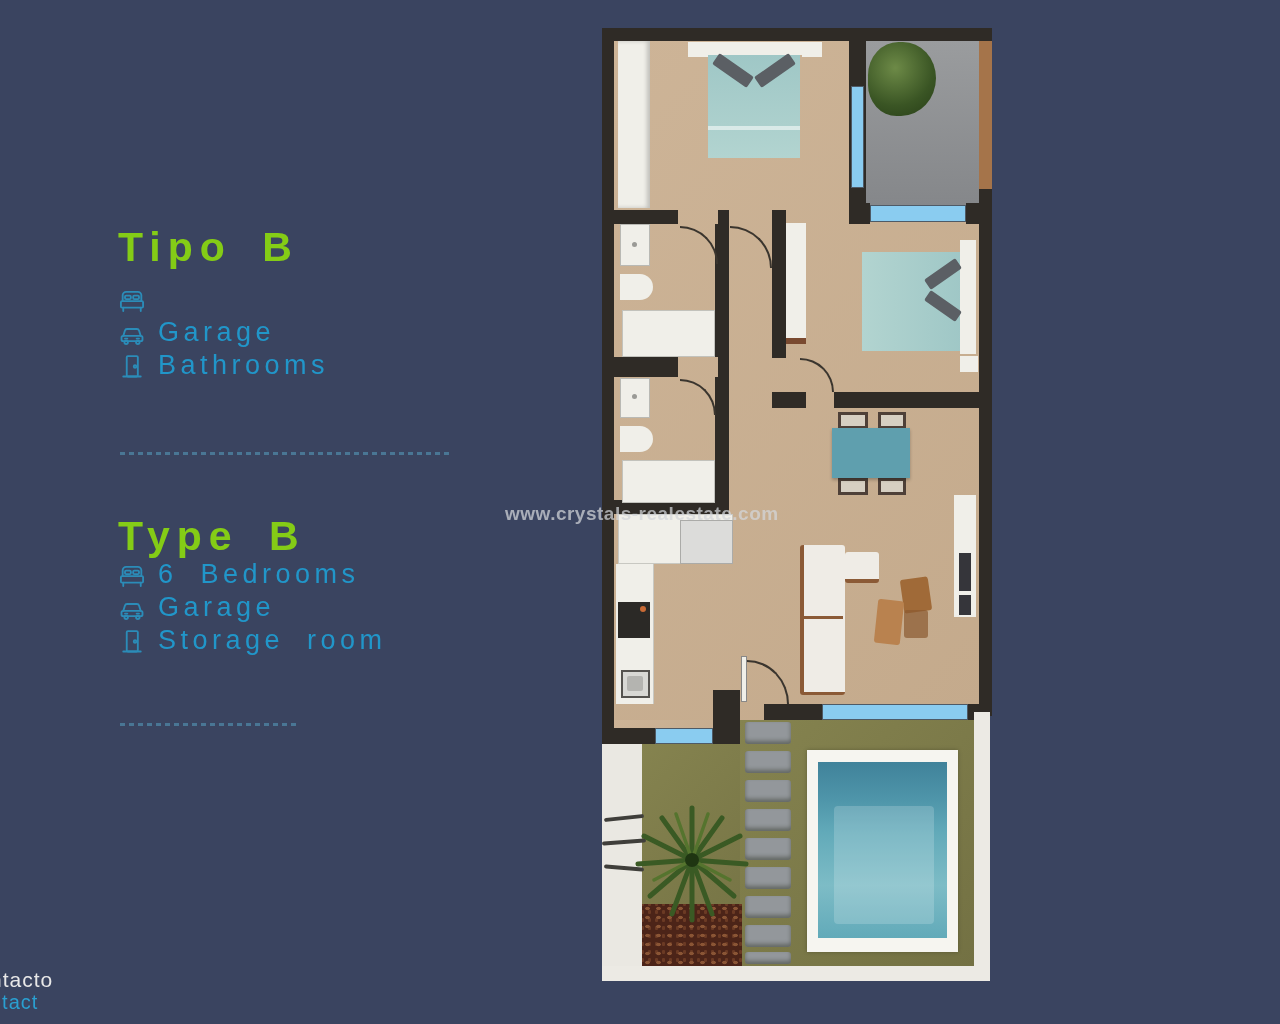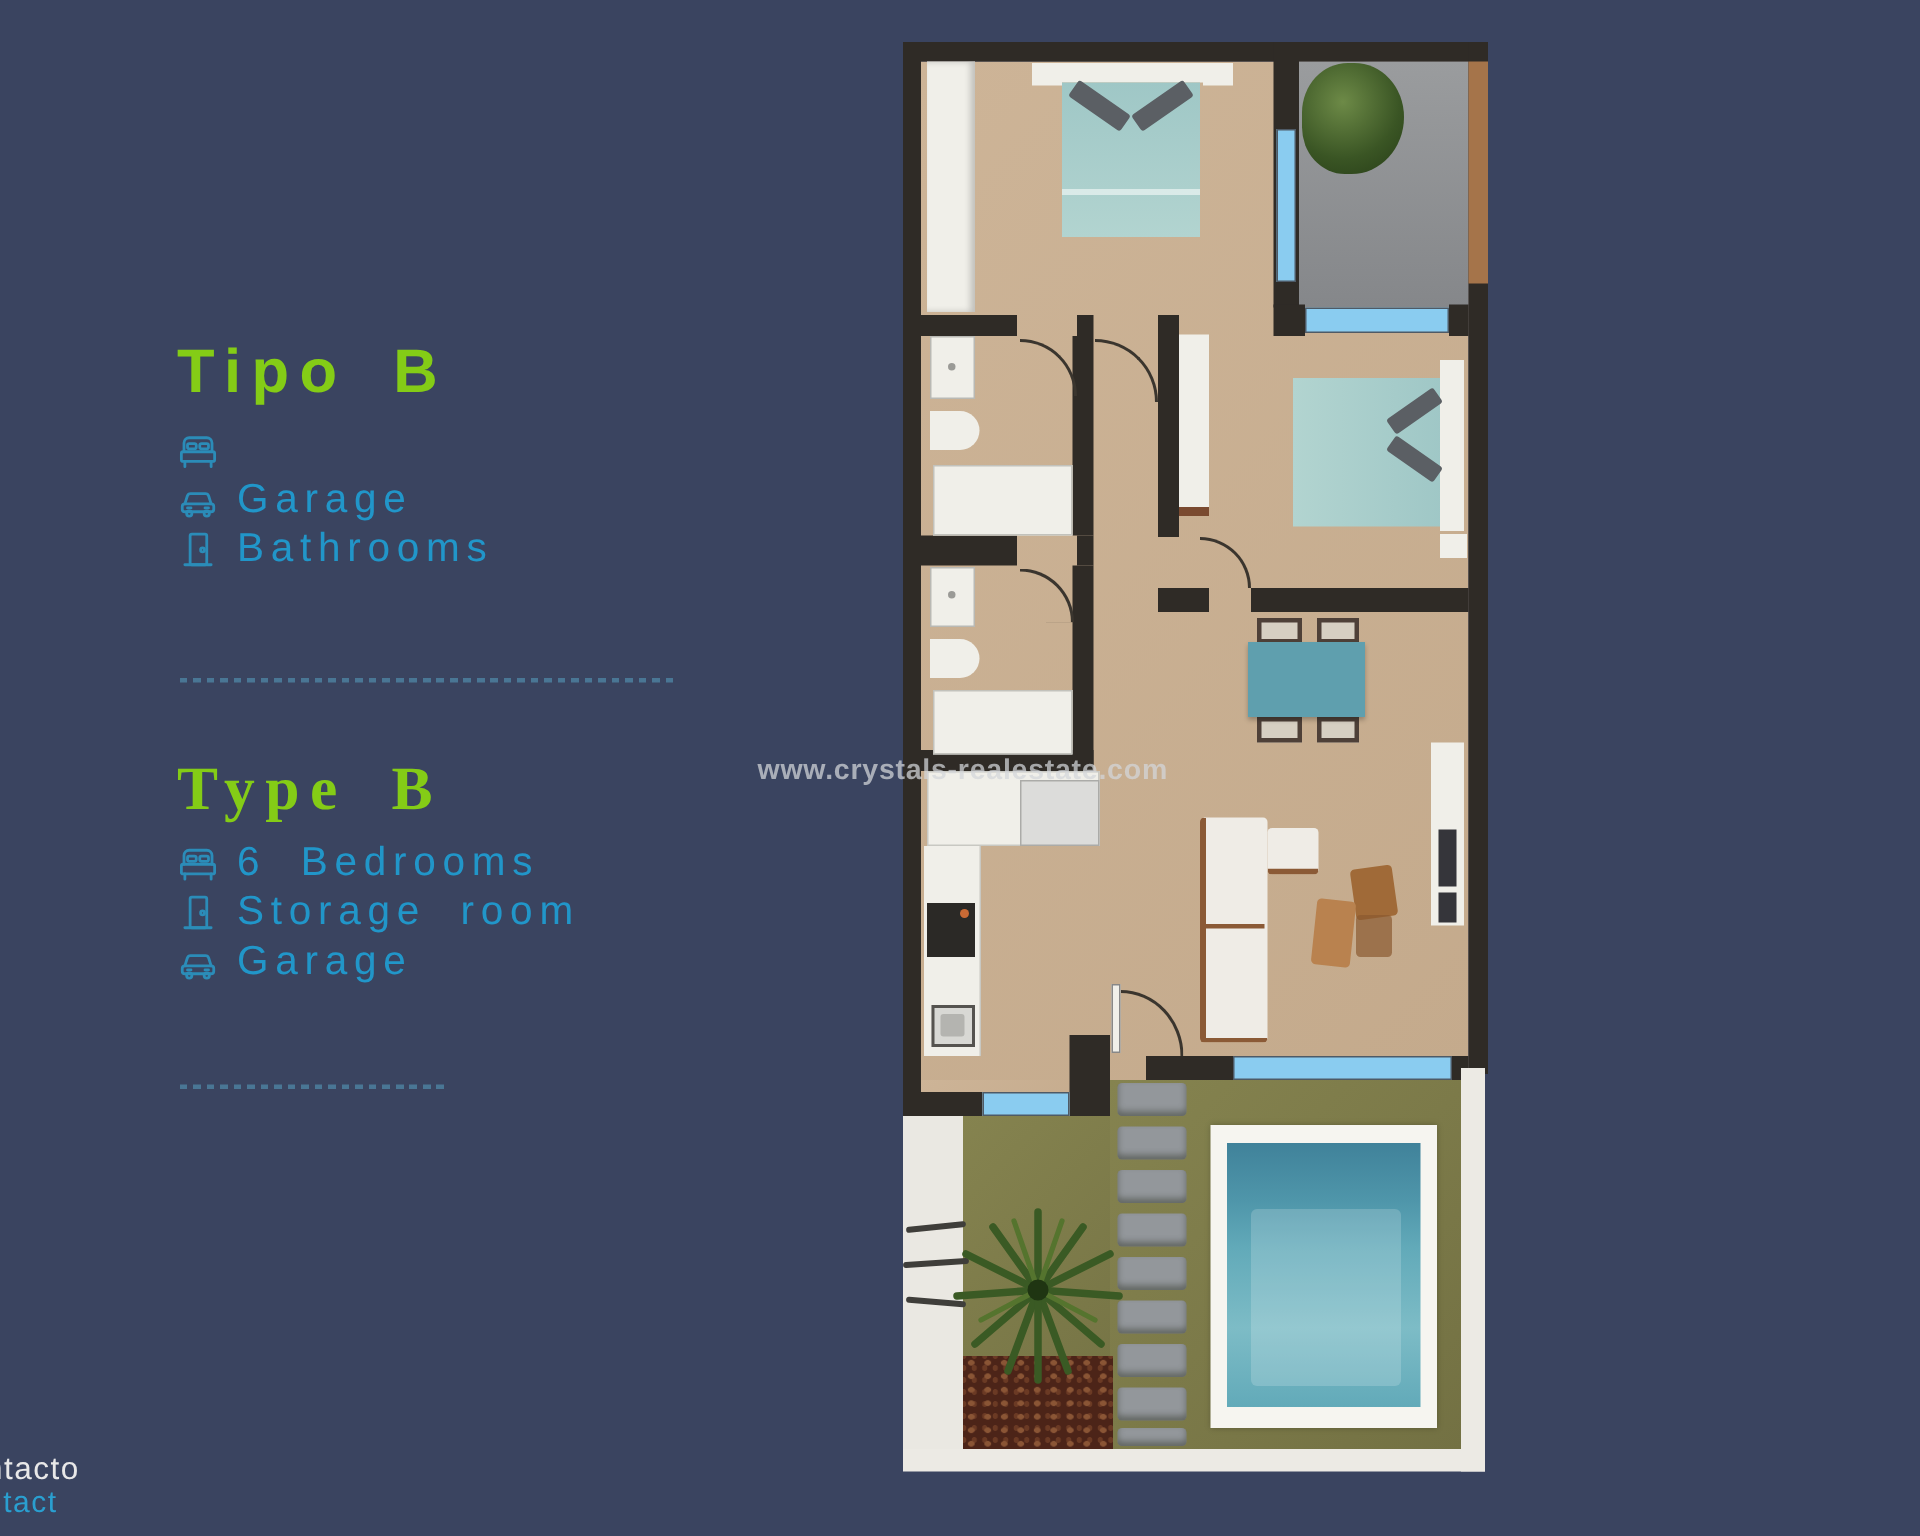--- a/index.html
+++ b/index.html
@@ -68,56 +68,56 @@
           <circle cx="14.6" cy="12.5" r="1.1"></circle>
             <path d="M4.5 21 h15"></path>
           </svg>
       </span>
       <span class="flabel">Bathrooms</span>
     </div>
   </div>
 
   <div class="dotline" style="left:120px;top:452px;width:332px;"></div>
 
-  <div class="title" style="top:501px;font-family:Liberation Serif, serif;">Type B</div>
+  <div class="title" style="top:513px;">Type B</div>
 
   <div class="features" style="top:558px;">
     <div class="frow">
       <span class="ficon">
         <svg width="28" height="28" viewBox="0 0 24 24" fill="none" stroke="#2b8cb8" stroke-width="1.6" stroke-linecap="round">
           <path d="M4 13 V8 a3 3 0 0 1 3-3 h10 a3 3 0 0 1 3 3 v5"></path>
             <rect x="2.5" y="13" width="19" height="5.5" rx="1"></rect>
           <rect x="6" y="8.3" width="5" height="3" rx="1"></rect>
             <rect x="13" y="8.3" width="5" height="3" rx="1"></rect>
           <path d="M4.5 18.5 v3 M19.5 18.5 v3"></path>
           </svg>
       </span>
       <span class="flabel">6 Bedrooms</span>
     </div>
     <div class="frow">
       <span class="ficon">
         <svg width="28" height="28" viewBox="0 0 24 24" fill="none" stroke="#2b8cb8" stroke-width="1.6" stroke-linecap="round">
-          <rect x="7.5" y="3.5" width="9.5" height="17.5" rx="1"></rect>
-          <circle cx="14.6" cy="12.5" r="1.1"></circle>
-            <path d="M4.5 21 h15"></path>
-          </svg>
-      </span>
-      <span class="flabel">Storage room</span>
-    </div>
-    <div class="frow">
-      <span class="ficon">
-        <svg width="28" height="28" viewBox="0 0 24 24" fill="none" stroke="#2b8cb8" stroke-width="1.6" stroke-linecap="round">
           <path d="M4.5 14.5 l1.4-4.5 a2 2 0 0 1 1.9-1.4 h8.4 a2 2 0 0 1 1.9 1.4 l1.4 4.5"></path>
           <rect x="3" y="14.5" width="18" height="4.5" rx="1.5"></rect>
           <circle cx="7" cy="20" r="1.5"></circle>
             <circle cx="17" cy="20" r="1.5"></circle>
           <path d="M6 16.8 h2 M16 16.8 h2"></path>
           </svg>
       </span>
       <span class="flabel">Garage</span>
+    </div>
+    <div class="frow">
+      <span class="ficon">
+        <svg width="28" height="28" viewBox="0 0 24 24" fill="none" stroke="#2b8cb8" stroke-width="1.6" stroke-linecap="round">
+          <rect x="7.5" y="3.5" width="9.5" height="17.5" rx="1"></rect>
+          <circle cx="14.6" cy="12.5" r="1.1"></circle>
+            <path d="M4.5 21 h15"></path>
+          </svg>
+      </span>
+      <span class="flabel">Storage room</span>
     </div>
   </div>
 
   <div class="dotline" style="left:120px;top:723px;width:180px;"></div>
 
   <div id="floorplan">
 
     <div class="floor" style="left:12px;top:13px;width:365px;height:679px;"></div>
     <div class="floor" style="left:12px;top:692px;width:126px;height:24px;"></div>
     <div class="abs" style="left:264px;top:13px;width:113px;height:164px;background:linear-gradient(180deg,#9a9c9e,#85878a);"></div>

